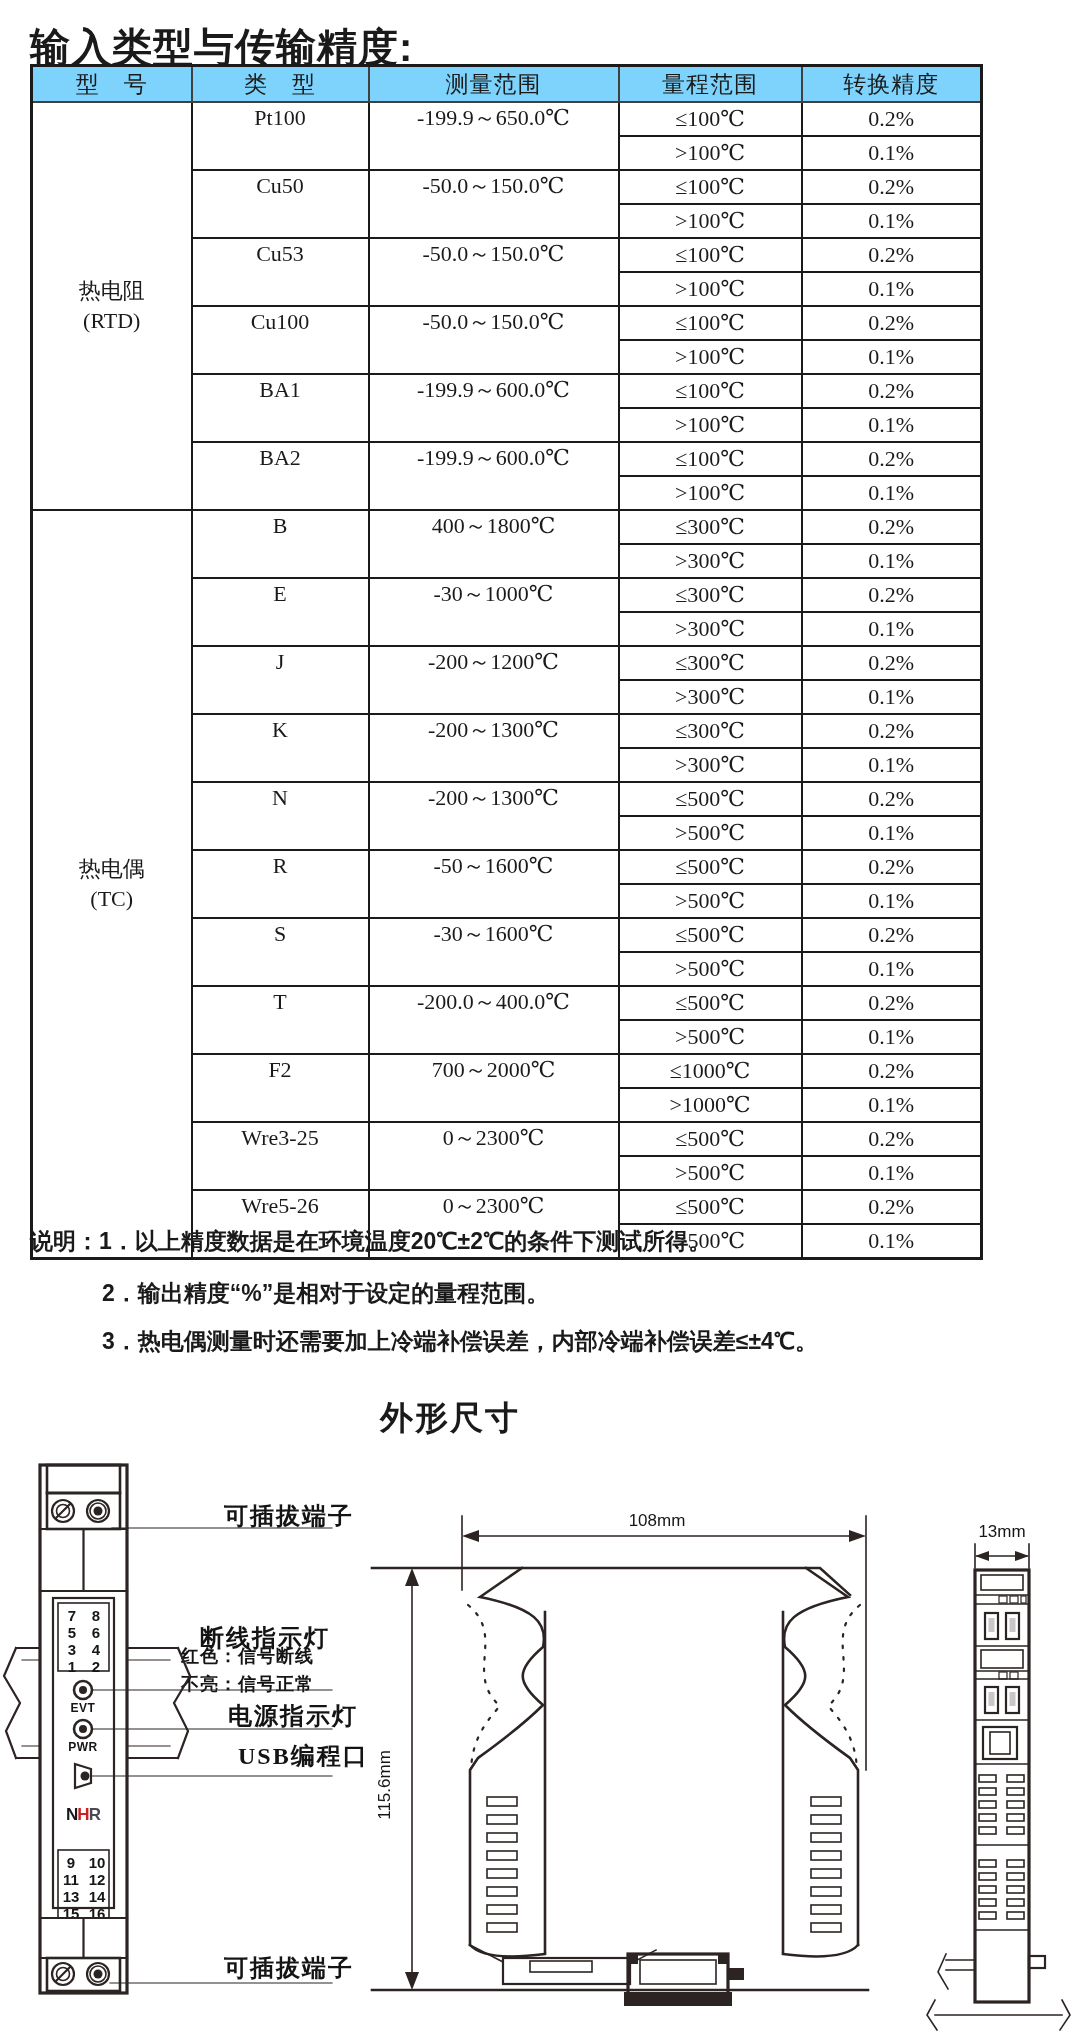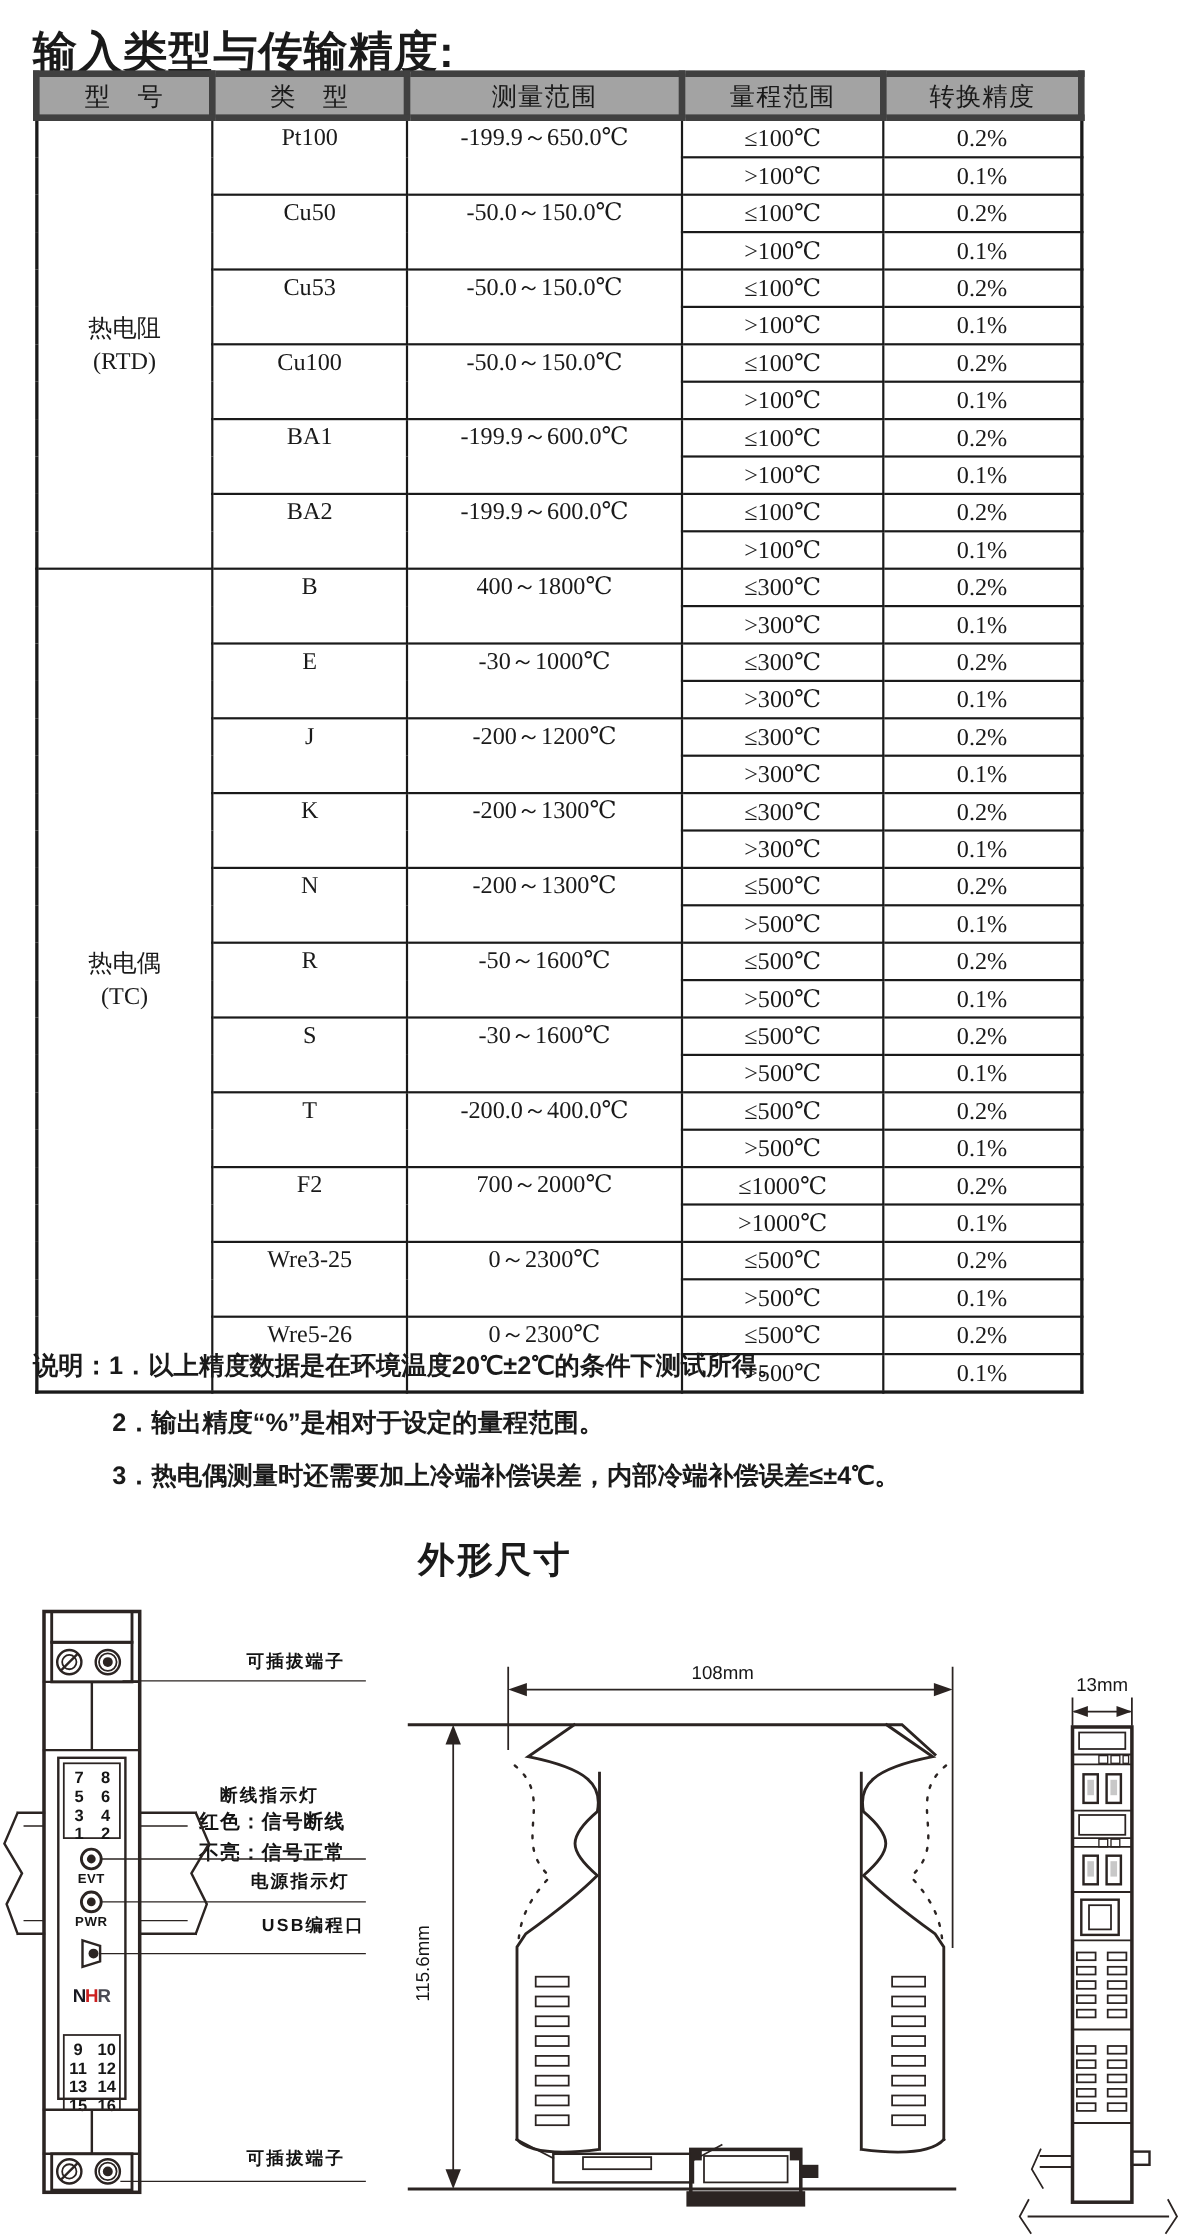--- a/index.html
+++ b/index.html
@@ -10,36 +10,36 @@
   .page-title{
     position:absolute;left:30px;top:20px;font-size:40px;font-weight:bold;letter-spacing:1px;
   }
   table.spec{
     position:absolute;left:30px;top:64px;width:950px;
     border-collapse:collapse;table-layout:fixed;
     font-family:"Liberation Serif","DejaVu Serif",serif;
     border:3px solid #1a1a1a;
   }
   table.spec th{
-    background:#a3a3a3;border:6px solid #404040;font-size:23px;font-weight:normal;
+    background:#7dd3fc;border:2px solid #404040;font-size:23px;font-weight:normal;
     height:34px;padding:0;letter-spacing:1px;
   }
   table.spec td{
     border:2px solid #1a1a1a;text-align:center;font-size:22px;
     height:32px;line-height:30px;padding:0;white-space:nowrap;
   }
   td.top-cell{vertical-align:top;margin-left:38px;}
   td.model-cell{font-size:23px;line-height:32px;vertical-align:middle;}
   .note{position:absolute;font-size:23px;font-weight:bold;white-space:nowrap;}
   .section-title{
     position:absolute;left:0;top:1396px;width:830px;text-align:center;
     font-size:33px;font-weight:bold;letter-spacing:2px;padding-left:35px;
   }
   .dlabel{position:absolute;font-weight:600;color:#141414;white-space:nowrap;}
-  .dl20{font-size:16px;letter-spacing:2px;}
+  .dl20{font-size:24px;letter-spacing:2px;font-family:Liberation Serif, serif;}
   .dl19{font-size:18px;letter-spacing:1px;}
   svg .ln{fill:none;stroke:#2b2422;stroke-linecap:square;}
   svg .s1{stroke-width:1.2}
   svg .s15{stroke-width:1.6}
   svg .s2{stroke-width:2.2}
   svg .s25{stroke-width:2.6}
   svg .s3{stroke-width:3.2}
   svg .fillc{fill:#2b2422;stroke:none}
   svg .dots{fill:none;stroke:#2b2422;stroke-width:2.2;stroke-dasharray:2.5,9;stroke-linecap:round}
   svg text{font-family:"Liberation Sans",sans-serif;fill:#161616}

